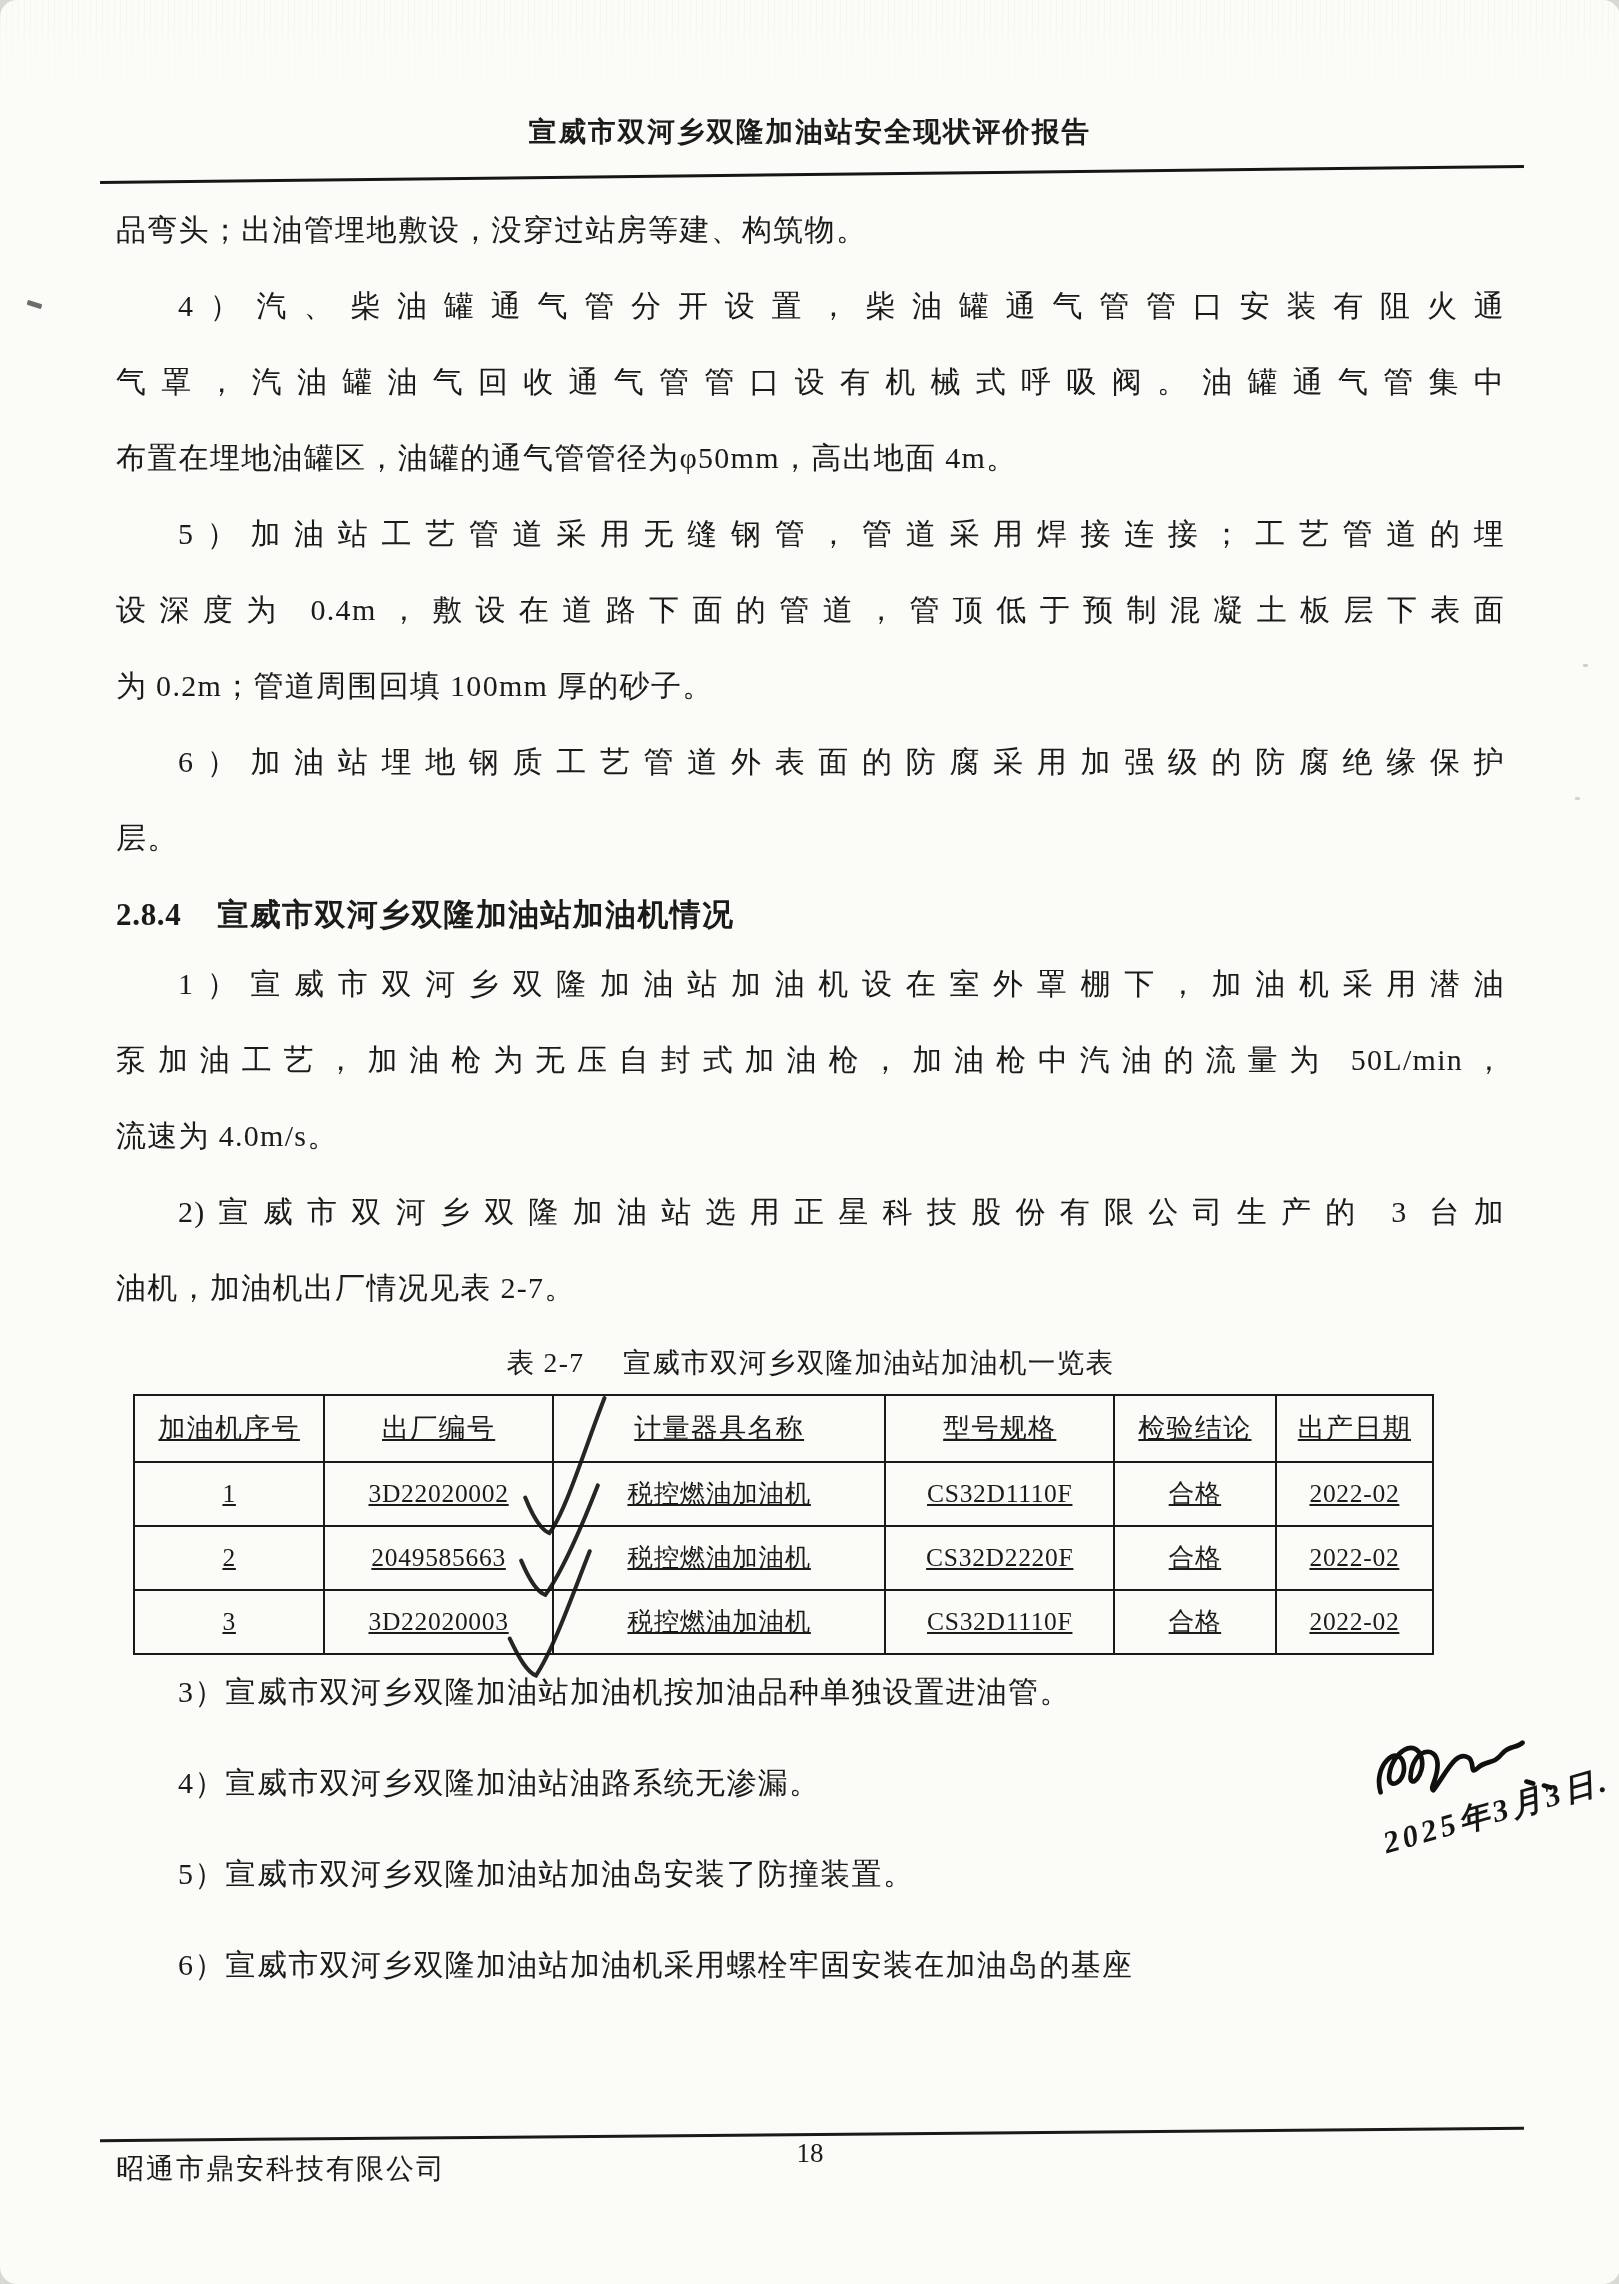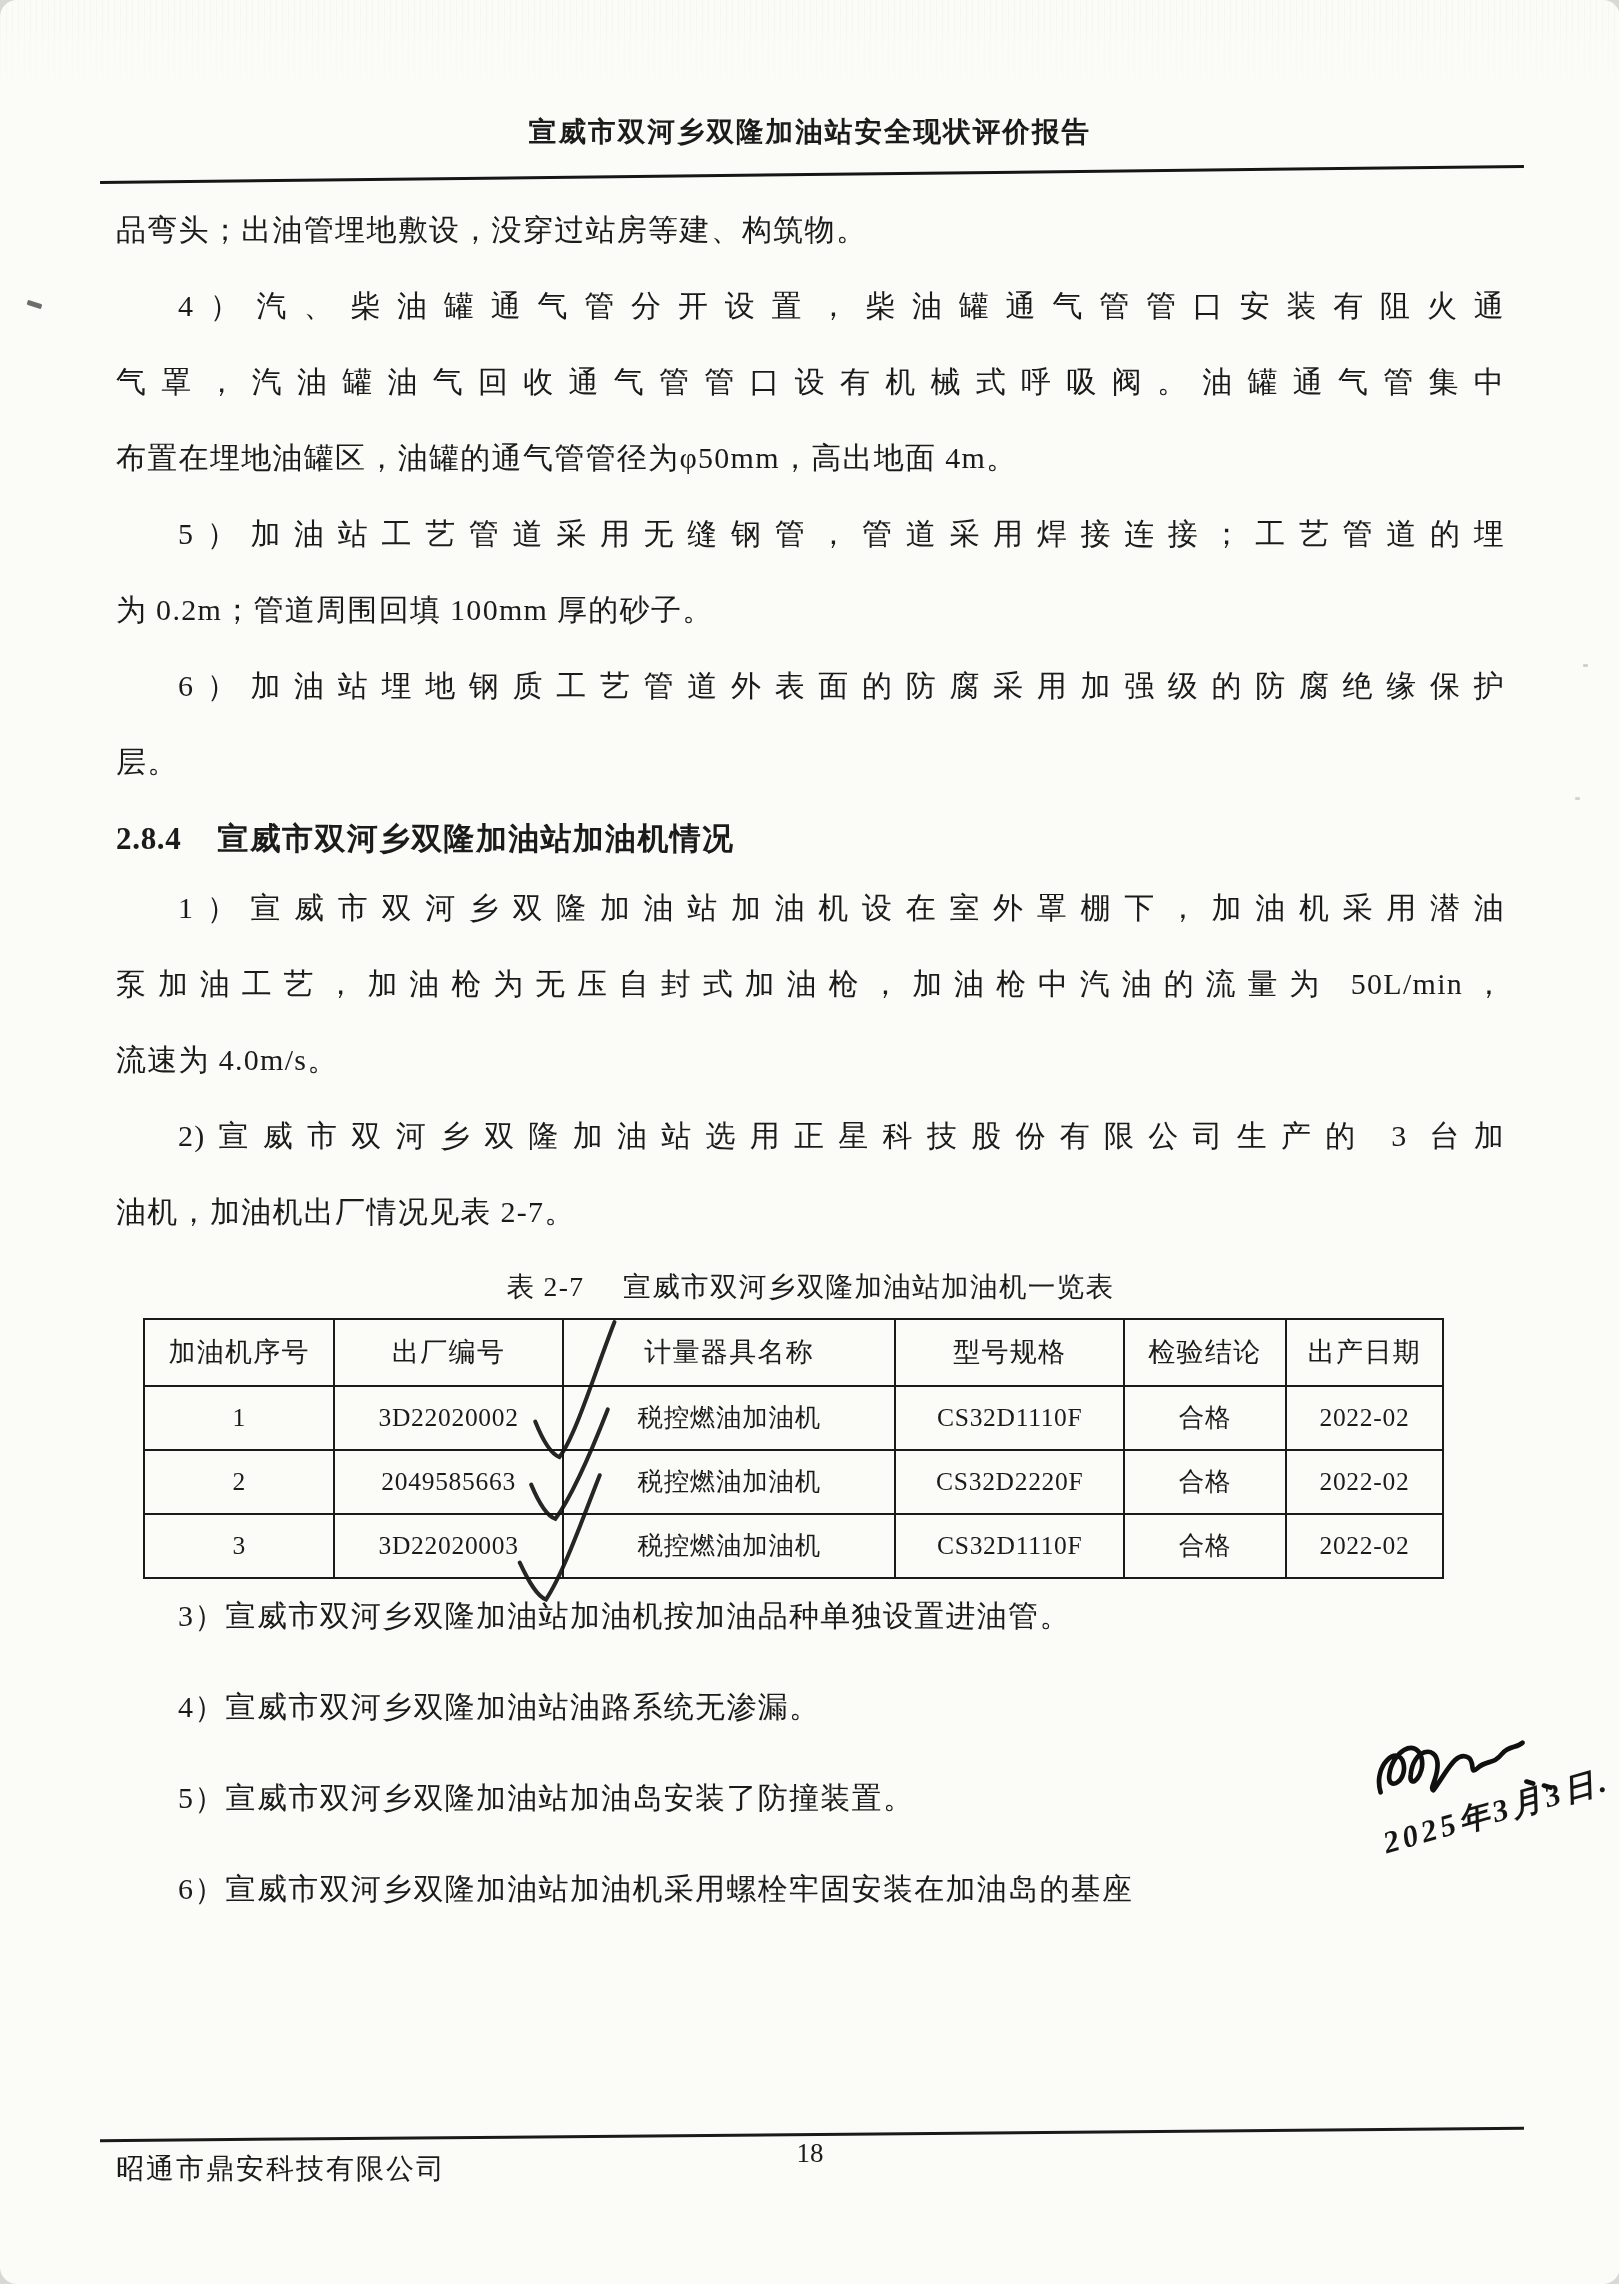--- a/index.html
+++ b/index.html
@@ -37,21 +37,21 @@
   .content{position:absolute;top:215px;left:116px;width:1389px;font-size:30px;line-height:1;}
   .para{margin:0 0 31px 0;}
   .ln{margin:0 0 46px 0;letter-spacing:1.3px;}
   .ln.ind{padding-left:62px;}
   .ln.fill{text-align:justify;text-align-last:justify;}
   .heading{margin:0 0 39px 0;font-weight:700;font-size:31px;letter-spacing:1.3px;}
   .heading .num{margin-right:36px;letter-spacing:0.7px;}
   
   .tbl-caption{margin:0 0 17.5px 0;text-align:center;font-size:27.6px;letter-spacing:1.3px;}
   .tbl-caption .cap-label{margin-right:39px;}
-  .tblwrap{position:relative;margin-left:27px;width:1064px;}
+  .tblwrap{position:relative;margin-left:17px;width:1064px;text-decoration:underline;}
   table{border-collapse:collapse;width:1301px;table-layout:fixed;background:transparent;}
   td,th{border:2px solid #1a1a1a;text-align:center;vertical-align:middle;
         font-weight:normal;font-size:25.5px;letter-spacing:0.7px;padding:0;}
   tr.hdr td{height:65px;font-size:27px;letter-spacing:1.3px;}
   tr.data td{height:62px;}
   table{border-top-width:3.4px;}
   .tick-svg{position:absolute;top:-8px;left:0;overflow:visible;pointer-events:none;z-index:3;}
   
   .post .ln{margin-bottom:61px;}
   
@@ -89,20 +89,21 @@
     </div>
 
     <div class="para">
       <div class="ln ind fill">4）汽、柴油罐通气管分开设置，柴油罐通气管管口安装有阻火通</div>
       <div class="ln fill">气罩，汽油罐油气回收通气管管口设有机械式呼吸阀。油罐通气管集中</div>
       <div class="ln">布置在埋地油罐区，油罐的通气管管径为φ50mm，高出地面 4m。</div>
     </div>
 
     <div class="para">
       <div class="ln ind fill">5）加油站工艺管道采用无缝钢管，管道采用焊接连接；工艺管道的埋</div>
+      <div class="ln fill">设深度为 0.4m，敷设在道路下面的管道，管顶低于预制混凝土板层下表面</div>
       <div class="ln">为 0.2m；管道周围回填 100mm 厚的砂子。</div>
     </div>
 
     <div class="para">
       <div class="ln ind fill">6）加油站埋地钢质工艺管道外表面的防腐采用加强级的防腐绝缘保护</div>
       <div class="ln">层。</div>
     </div>
 
     <div class="heading">
       <span class="num">2.8.4</span><span>宣威市双河乡双隆加油站加油机情况</span>

